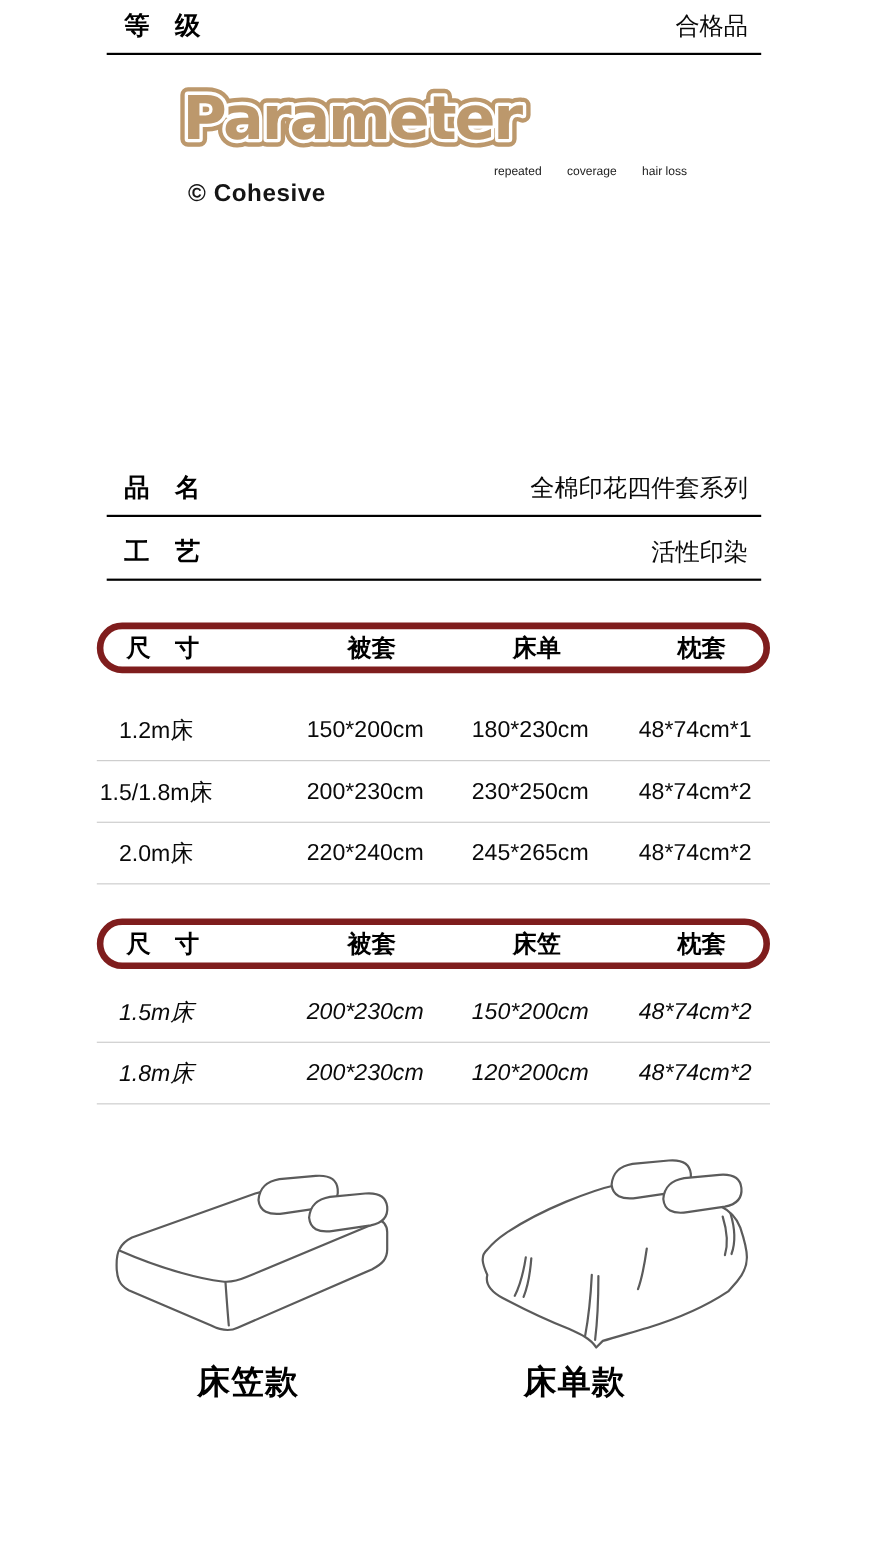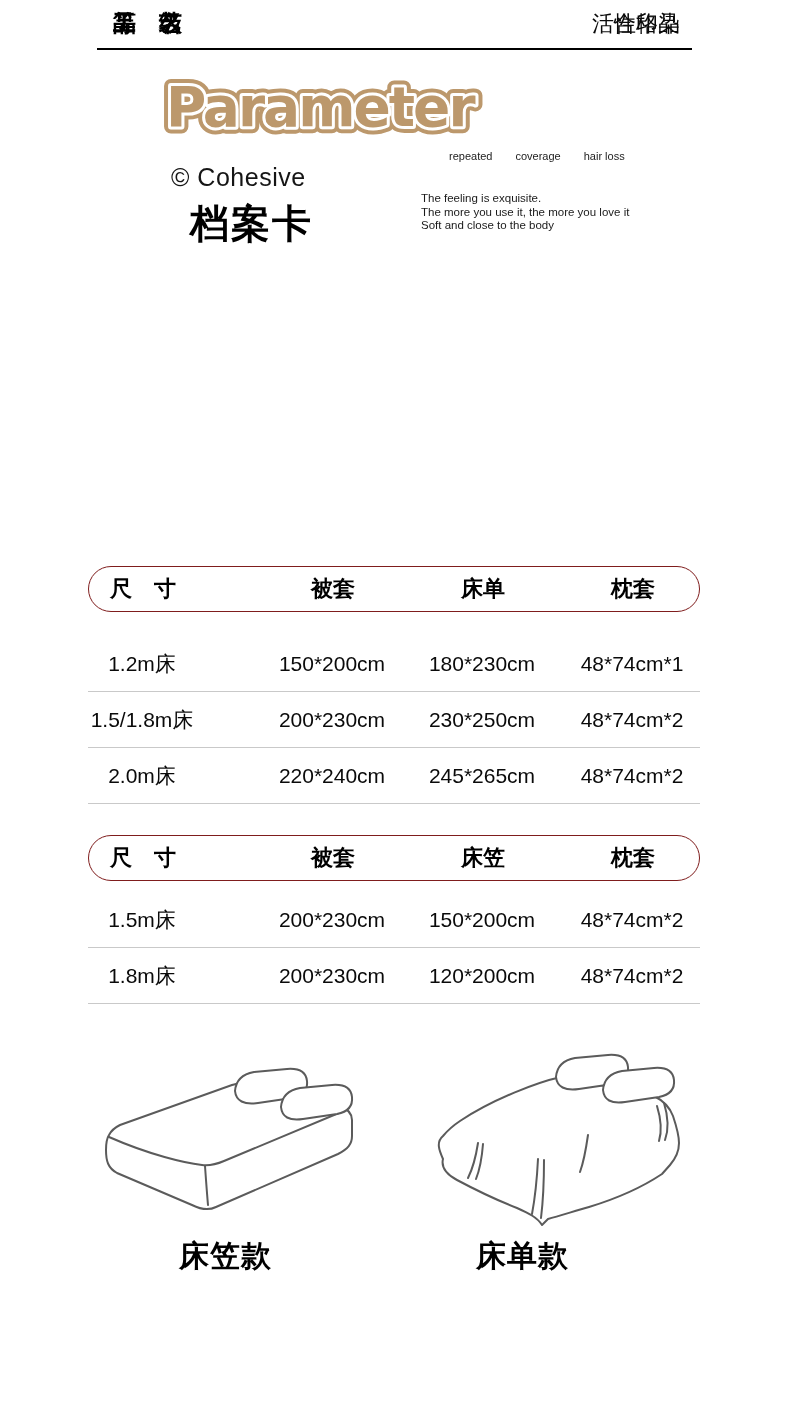--- a/index.html
+++ b/index.html
@@ -9,46 +9,46 @@
 
   
   .param-title { position:absolute; left:156px; top:62px; }
   .param-title text {
     font-family:"DejaVu Sans","Liberation Sans",sans-serif;
     font-weight:bold; font-size:55px; letter-spacing:-2px;
   }
   .param-title .t-outer { fill:#BC986C; stroke:#BC986C; stroke-width:14px; stroke-linejoin:round; paint-order:stroke; }
   .param-title .t-inner { fill:#BC986C; stroke:#ffffff; stroke-width:6px;  stroke-linejoin:round; paint-order:stroke; }
 
-  .brand { position:absolute; left:171px; top:163px; font-size:25px; font-weight:400; letter-spacing:0.5px; color:#151515; }
+  .brand { position:absolute; left:171px; top:163px; font-size:22px; font-weight:700; letter-spacing:0.5px; color:#151515; }
   .card-title { position:absolute; left:190px; top:197px; font-size:39px; font-weight:700; letter-spacing:2px; color:#000; }
 
   .keywords { position:absolute; left:421px; top:150px; display:flex; gap:23px; font-size:11px; color:#222;margin-left:28px; }
   .tagline { position:absolute; left:421px; top:192px; font-size:11.5px; line-height:13.5px; color:#1a1a1a; }
 
   
   .spec-row { position:absolute; left:97px; width:595px; height:50px;
     border-bottom:2px solid #000; display:flex; justify-content:space-between;
     align-items:flex-end; padding:0 12px 9px 16px; }
   .spec-row:nth-of-type(1){ top:305px; }
   .spec-row:nth-of-type(2){ top:363px; }
   .spec-row:nth-of-type(3){ top:420px; }
   .spec-row:nth-of-type(4){ top:478px; }
   .spec-label { font-size:23px; font-weight:700; color:#000; }
   .spec-value { font-size:22px; font-weight:500; color:#0a0a0a; }
 
   
   .pill { position:absolute; left:88px; width:612px; height:46px;
-    border:1px solid #7f1d1d; border-radius:24px; background:#fff; }
+    border:6px solid #7f1d1d; border-radius:24px; background:#fff; }
   .pill-1 { top:566px; } .pill-2 { top:835px; }
   .pill .cell { position:absolute; top:50%; transform:translate(-50%,-50%);
     font-size:22px; font-weight:700; white-space:nowrap; color:#000; }
 
   .tbody { position:absolute; left:88px; width:612px; }
-  .tbody-1 { top:636px; } .tbody-2 { top:892px; }
+  .tbody-1 { top:636px; } .tbody-2 { top:892px;font-style:italic; }
   .trow { position:relative; width:612px; height:56px; border-bottom:1px solid #c9c9c9; }
   .trow .cell { position:absolute; top:50%; transform:translate(-50%,-50%);
     font-size:21px; font-weight:500; white-space:nowrap; color:#0a0a0a; }
 
   .c1 { left:54px; } .c2 { left:244px; } .c3 { left:394px; } .c4 { left:544px; }
 
   
   .bed-svg { position:absolute; }
   .bed-1 { left:90px;  top:1058px; }
   .bed-2 { left:398px; top:1046px; }
@@ -61,36 +61,31 @@
 <body>
 
 <div class="canvas">
 
   <svg class="param-title" width="340" height="90" viewBox="0 0 340 90">
     <text class="t-outer" x="10" y="64">Parameter</text>
     <text class="t-inner" x="10" y="64">Parameter</text>
   </svg>
 
   <div class="brand">© Cohesive</div>
-  <div class="card-title">档案卡</div>
 
   <div class="keywords">
     <span>repeated</span>
     <span>coverage</span>
     <span>hair loss</span>
   </div>
 
-  <div class="tagline">
-    <div>The feeling is exquisite.</div>
-    <div>The more you use it, the more you love it</div>
-    <div>Soft and close to the body</div>
-  </div>
 
   <div class="spec-row">
     <span class="spec-label">品　名</span>
+    <span class="spec-value">全棉印花四件套系列</span>
   </div>
   <div class="spec-row">
     <span class="spec-label">工　艺</span>
     <span class="spec-value">活性印染</span>
   </div>
   <div class="spec-row">
     <span class="spec-label">等　级</span>
     <span class="spec-value">合格品</span>
   </div>
 

